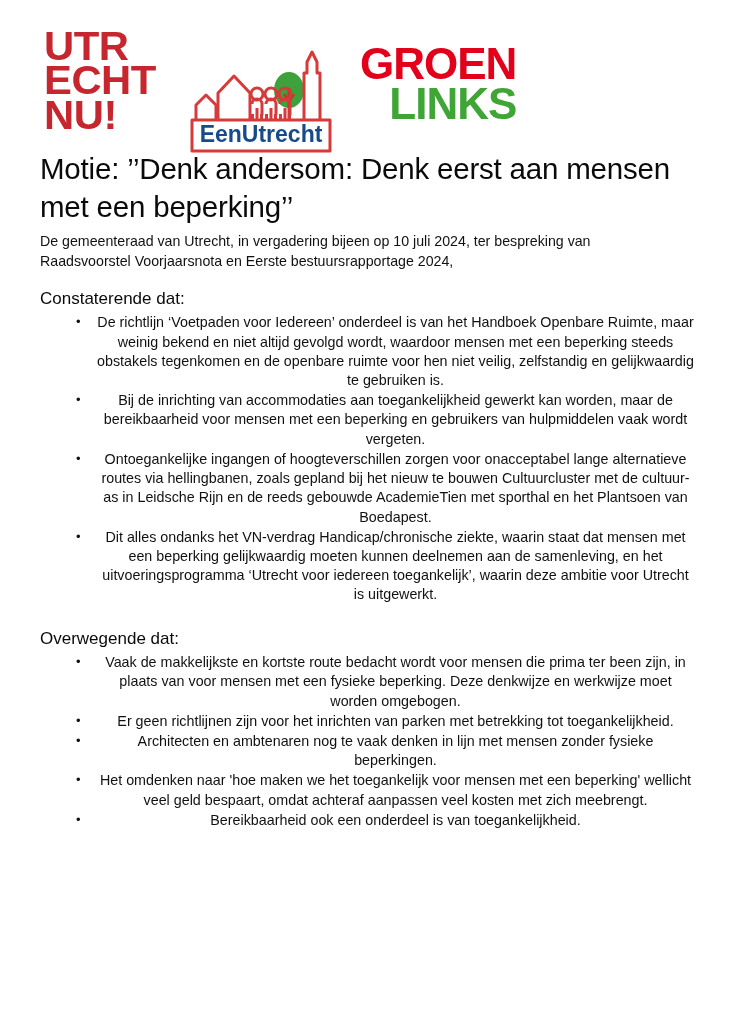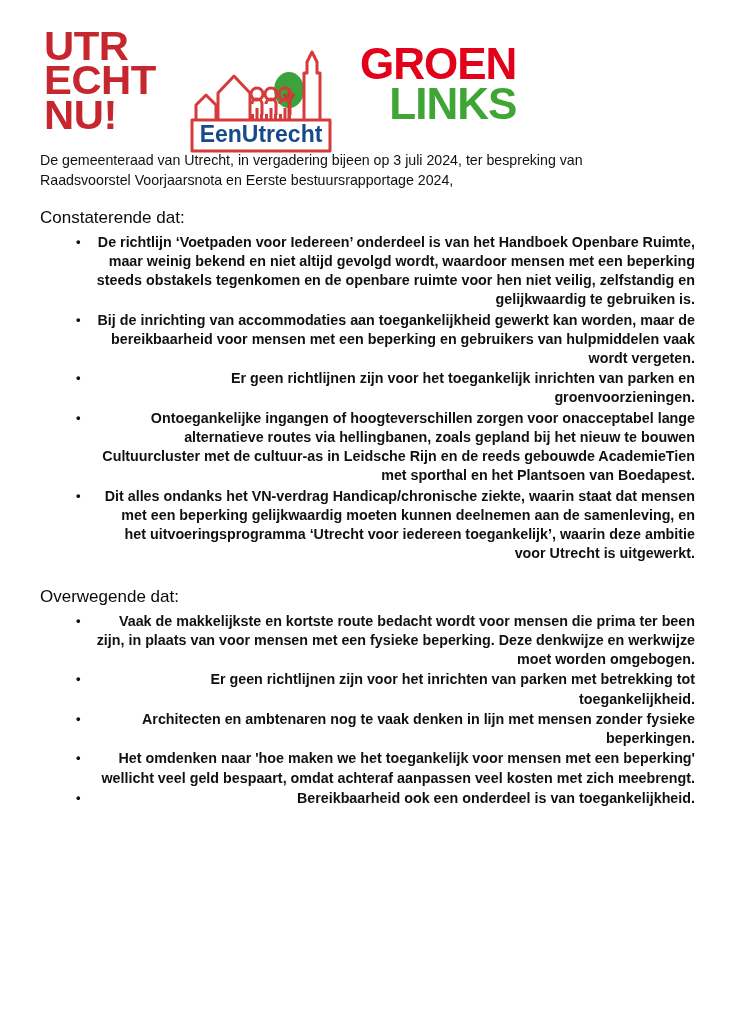--- a/index.html
+++ b/index.html
@@ -121,22 +121,21 @@
     margin: 0;
     padding: 0 0 0 34px;
   }
   ul.bullets li {
     position: relative;
     font-size: 14.3px;
     line-height: 1.345;
     margin: 0 0 1px 0;
     padding-left: 22px;
     color: #111;
-    text-align: right;
-    font-weight: bold;
+    text-align: center;
   }
   ul.bullets li::before {
     content: "\2022";
     position: absolute;
     left: 2px;
     top: -1px;
     font-size: 13px;
     line-height: 1.48;
     color: #111;
   }
@@ -181,29 +180,29 @@
     </div>
 
     <div class="logo-groenlinks">
       <span class="gl-groen">GROEN</span>
       <span class="gl-links">LINKS</span>
     </div>
   </div>
 
   <div class="doc">
 
-
-    <p class="doc-subtitle">De gemeenteraad van Utrecht, in vergadering bijeen op 3 juli 2024, ter bespreking van Raadsvoorstel Voorjaarsnota en Eerste bestuursrapportage 2024,</p>
+    <h1 class="doc-title">Motie: ’’Denk andersom: Denk eerst aan mensen met een beperking’’</h1>
+
+    <p class="doc-subtitle">De gemeenteraad van Utrecht, in vergadering bijeen op 10 juli 2024, ter bespreking van Raadsvoorstel Voorjaarsnota en Eerste bestuursrapportage 2024,</p>
 
     <div class="section">
       <h2 class="section-heading">Constaterende dat:</h2>
       <ul class="bullets">
         <li>De richtlijn ‘Voetpaden voor Iedereen’ onderdeel is van het Handboek Openbare Ruimte, maar weinig bekend en niet altijd gevolgd wordt, waardoor mensen met een beperking steeds obstakels tegenkomen en de openbare ruimte voor hen niet veilig, zelfstandig en gelijkwaardig te gebruiken is.</li>
         <li>Bij de inrichting van accommodaties aan toegankelijkheid gewerkt kan worden, maar de bereikbaarheid voor mensen met een beperking en gebruikers van hulpmiddelen vaak wordt vergeten.</li>
-        <li>Er geen richtlijnen zijn voor het toegankelijk inrichten van parken en groenvoorzieningen.</li>
         <li>Ontoegankelijke ingangen of hoogteverschillen zorgen voor onacceptabel lange alternatieve routes via hellingbanen, zoals gepland bij het nieuw te bouwen Cultuurcluster met de cultuur-as in Leidsche Rijn en de reeds gebouwde AcademieTien met sporthal en het Plantsoen van Boedapest.</li>
         <li>Dit alles ondanks het VN-verdrag Handicap/chronische ziekte, waarin staat dat mensen met een beperking gelijkwaardig moeten kunnen deelnemen aan de samenleving, en het uitvoeringsprogramma ‘Utrecht voor iedereen toegankelijk’, waarin deze ambitie voor Utrecht is uitgewerkt.</li>
       </ul>
     </div>
 
     <div class="section second">
       <h2 class="section-heading">Overwegende dat:</h2>
       <ul class="bullets">
         <li>Vaak de makkelijkste en kortste route bedacht wordt voor mensen die prima ter been zijn, in plaats van voor mensen met een fysieke beperking. Deze denkwijze en werkwijze moet worden omgebogen.</li>
         <li>Er geen richtlijnen zijn voor het inrichten van parken met betrekking tot toegankelijkheid.</li>

